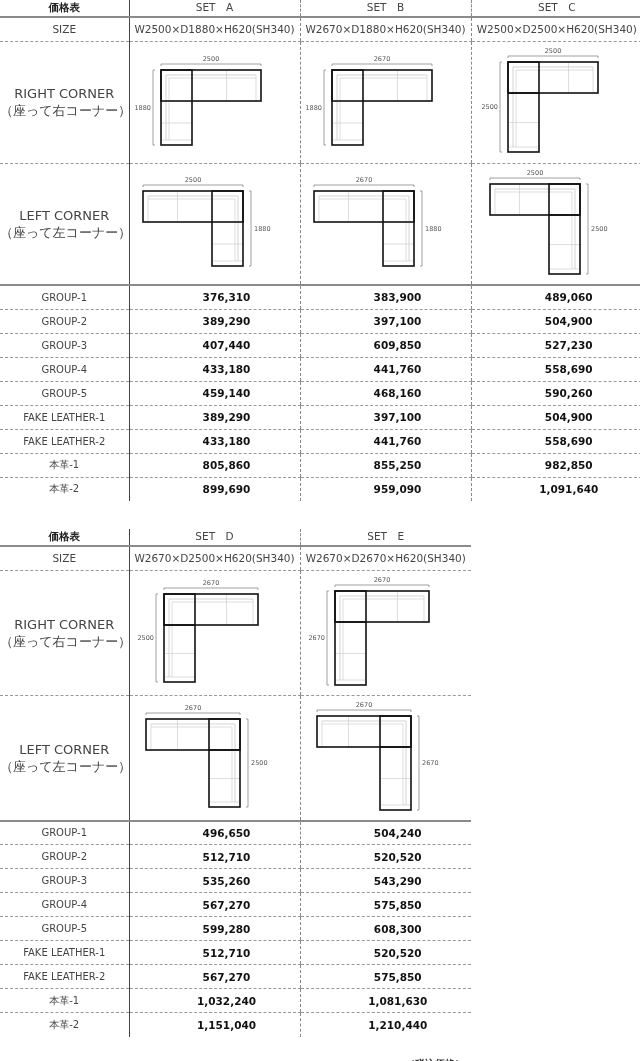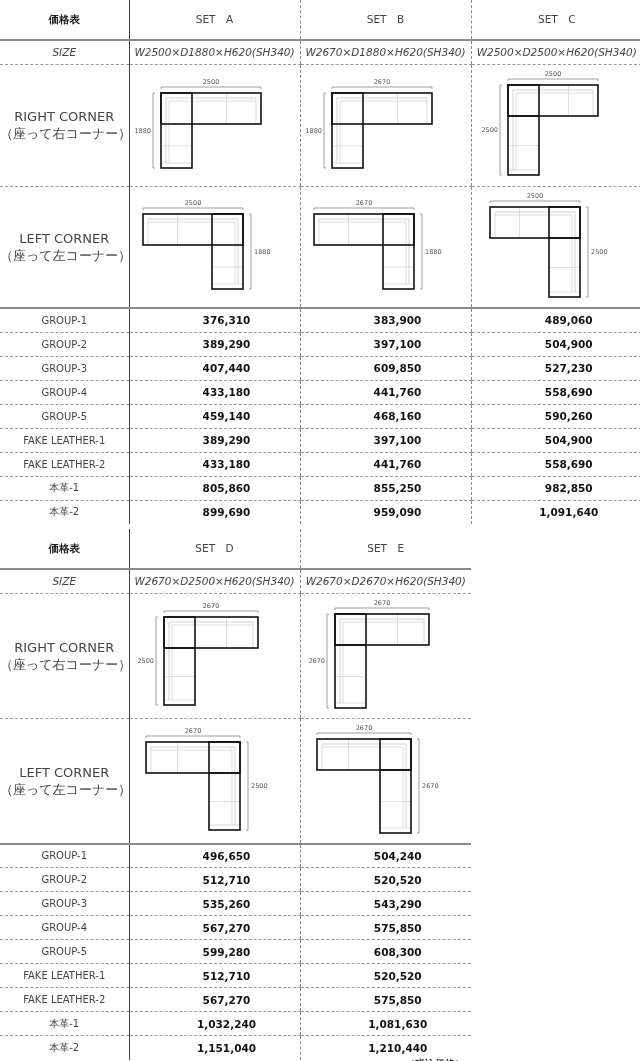--- a/index.html
+++ b/index.html
@@ -10,23 +10,23 @@
   .price-table td { text-align: center; vertical-align: middle; font-size: 10px; color: #444; padding: 0; white-space: nowrap; }
   #table-1 { top: 0; width: 640px; }
   #table-2 { top: 529px; width: 470px; }
 
   col.c-label { width: 129px; }
   col.c-set { width: 171px; }
 
   .price-table td.lbl { border-right: 1px solid #444; }
   .price-table td.set + td.set { border-left: 1px dashed #888; }
 
-  tr.r-head td { height: 40px; border-bottom: 2px solid #8a8a8a; font-size: 10.5px; }
+  tr.r-head td { height: 17px; border-bottom: 2px solid #8a8a8a; font-size: 10.5px; }
   tr.r-head td.lbl { font-weight: bold; color: #222; }
-  tr.r-size td { height: 24px; border-bottom: 1px dashed #999; font-size: 10.5px; font-style: italic; }
+  tr.r-size td { height: 24px; border-bottom: 1px dashed #999; font-size: 10.5px; }
   tr.r-right td { height: 122px; border-bottom: 1px dashed #999; }
   tr.r-left td { height: 122px; border-bottom: 2px solid #8a8a8a; }
   tr.r-price td { height: 24px; border-bottom: 1px dashed #999; }
   tr.r-price:last-child td { border-bottom: none; margin-left: 44px; }
   tr.r-price td.set { font-weight: bold; color: #111; font-size: 10.5px; padding-left: 24px; }
 
   .corner-label { line-height: 17px; font-size: 13px; }
   .diagram { display: block; margin: 4px auto; }
 
   .tax-note { position: absolute; top: 1037px; left: 405px; font-size: 10px; font-weight: bold; color: #333; margin-top: 20px; }

